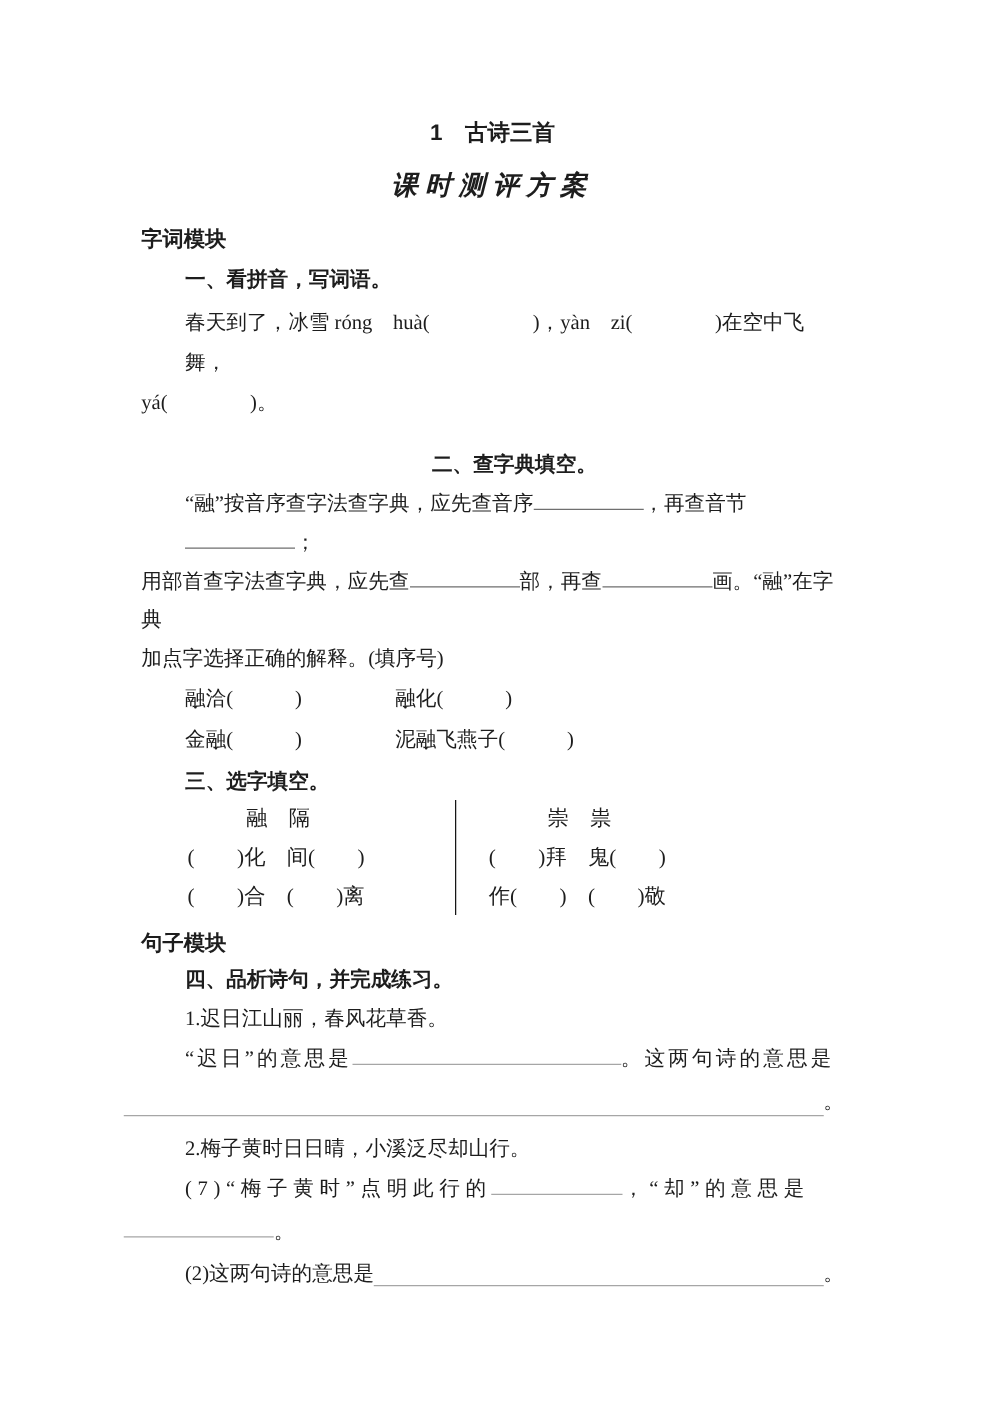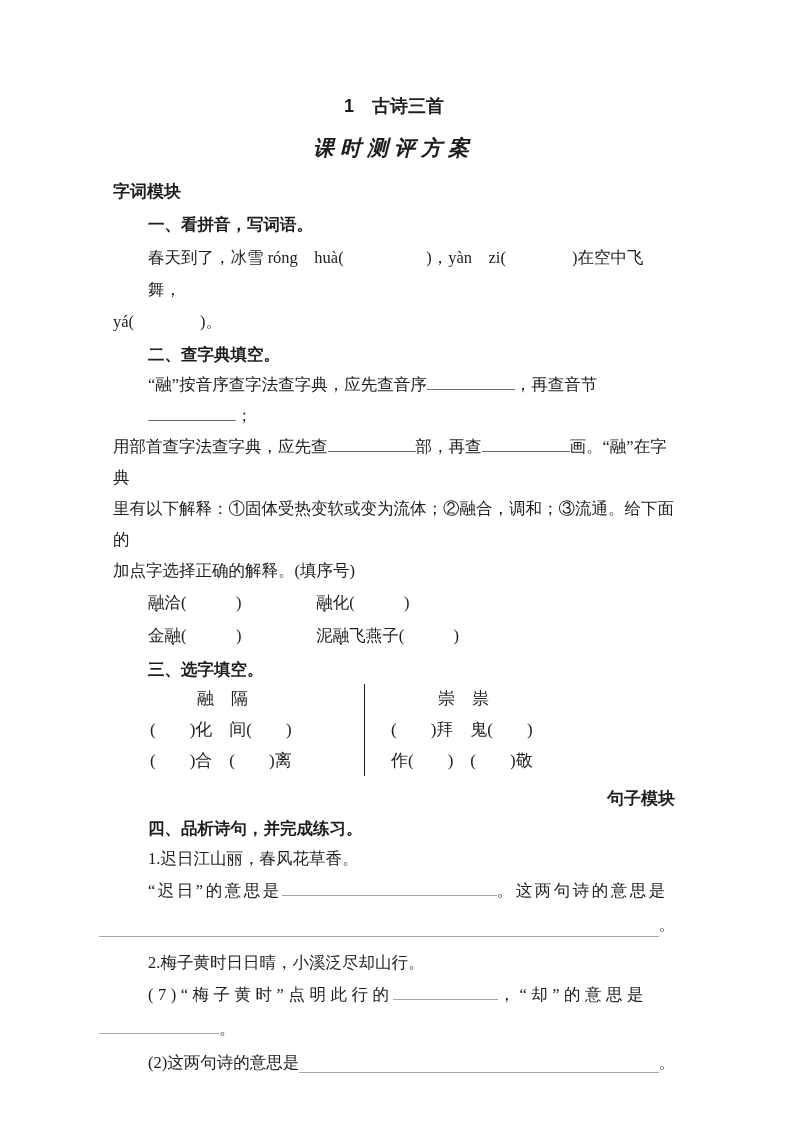--- a/index.html
+++ b/index.html
@@ -64,29 +64,28 @@
   <div class="subtitle center">课时测评方案</div>
 
   <div class="module-head">字词模块</div>
 
   <div class="sec-head">一、看拼音，写词语。</div>
   <div style="margin-top:7px;">
     <div class="line indent">春天到了，冰雪 róng　huà(　　　　　)，yàn　zi(　　　　)在空中飞舞，</div>
     <div class="line">yá(　　　　)。</div>
   </div>
 
-  <div class="sec-head" style="margin-top:5px;">二、查字典填空。</div>
+  <div class="sec-head" style="margin-top:23px;text-align:center;">二、查字典填空。</div>
   <div style="margin-top:4px;">
     <div class="line tight indent">
       <span>“融”按音序查字法查字典，应先查音序</span><span class="blank w88"></span><span>，再查音节</span><span class="blank w88"></span><span>；</span>
     </div>
     <div class="line tight">
       <span>用部首查字法查字典，应先查</span><span class="blank w88"></span><span>部，再查</span><span class="blank w88"></span><span>画。“融”在字典</span>
     </div>
-    <div class="line tight">里有以下解释：①固体受热变软或变为流体；②融合，调和；③流通。给下面的</div>
     <div class="line tight">加点字选择正确的解释。(填序号)</div>
   </div>
 
   <div>
     <div class="line dot-row indent">
       <span class="dot-item"><span></span><span class="dot-char">融</span><span>洽(　　　)</span></span>
       <span class="dot-item"><span></span><span class="dot-char">融</span><span>化(　　　)</span></span>
     </div>
     <div class="line dot-row indent">
       <span class="dot-item"><span>金</span><span class="dot-char">融</span><span>(　　　)</span></span>
@@ -101,21 +100,21 @@
       <div class="ct-row">(　　)化　间(　　)</div>
       <div class="ct-row">(　　)合　(　　)离</div>
     </div>
     <div class="ct-group ct-right">
       <div class="ct-header">崇　祟</div>
       <div class="ct-row">(　　)拜　鬼(　　)</div>
       <div class="ct-row">作(　　)　(　　)敬</div>
     </div>
   </div>
 
-  <div class="module-head" style="margin-top:12px;text-align:right;">句子模块</div>
+  <div class="module-head" style="margin-top:12px;">句子模块</div>
   <div class="sec-head" style="margin-top:7px;">四、品析诗句，并完成练习。</div>
 
   <div class="line indent poem">1.迟日江山丽，春风花草香。</div>
   <div class="line indent q1-line">
     <span>“迟日”的意思是</span><span class="blank light w215"></span><span>。这两句诗的意思是</span>
   </div>
   <div class="line fullrow flexrow hang">
     <span class="blank light grow"></span>
       <span class="tail">。</span>
   </div>

